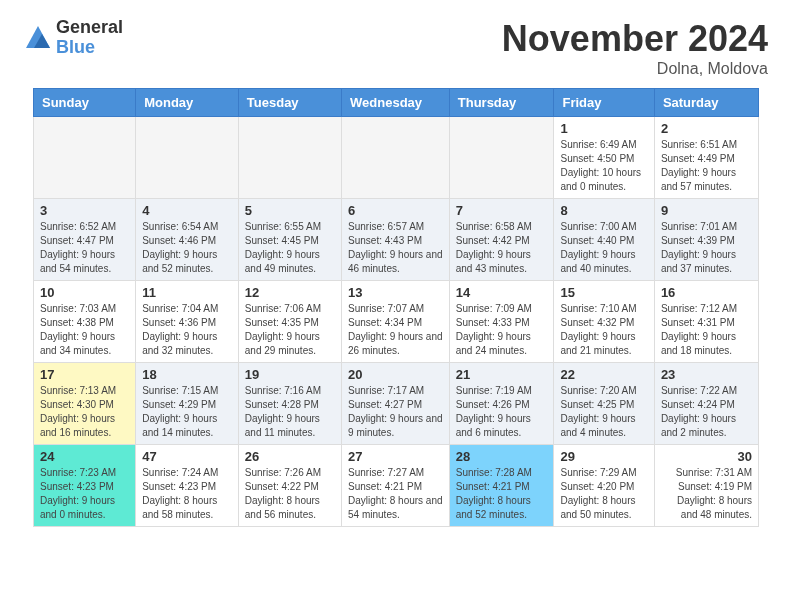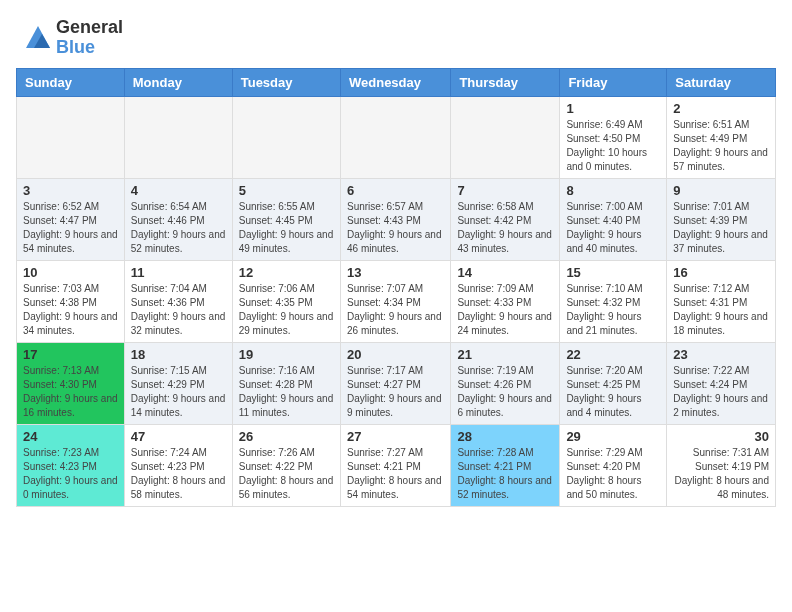--- a/index.html
+++ b/index.html
@@ -35,23 +35,27 @@
   <div class="logo">
     <svg class="logo-icon" viewBox="0 0 28 28">
       <polygon points="14,2 26,24 2,24" fill="#4a90d9"></polygon>
       <polygon points="18,10 26,24 10,24" fill="#2a6ab0"></polygon>
     </svg>
     <div class="logo-text">
       <span style="font-size:18px;font-weight:bold;color:#333;line-height:1.1;">General</span>
       <span style="font-size:18px;font-weight:bold;color:#4a90d9;line-height:1.1;">Blue</span>
     </div>
   </div>
+  <div class="title-section">
+    <div class="month-title">November 2024</div>
+    <div class="location">Dolna, Moldova</div>
+  </div>
 </div>
 
-<div style="padding: 0 8px;">
+<div style="padding: 0 25px;">
   <table class="calendar">
     <thead>
       <tr>
       <th>Sunday</th>
           <th>Monday</th>
           <th>Tuesday</th>
           <th>Wednesday</th>
           <th>Thursday</th>
           <th>Friday</th>
           <th>Saturday</th>
@@ -127,21 +131,21 @@
           <td style="background: rgb(255, 255, 255); margin-top: 16px;">
             <span class="day-num">15</span>
             <div class="day-info">Sunrise: 7:10 AM<br>Sunset: 4:32 PM<br>Daylight: 9 hours and 21 minutes.</div>
           </td>
           <td style="background: rgb(255, 255, 255);">
             <span class="day-num">16</span>
             <div class="day-info">Sunrise: 7:12 AM<br>Sunset: 4:31 PM<br>Daylight: 9 hours and 18 minutes.</div>
           </td>
         </tr>
         <tr>
-          <td style="background: #22c55e;">
+          <td style="background: #fef9c3;">
             <span class="day-num">17</span>
             <div class="day-info">Sunrise: 7:13 AM<br>Sunset: 4:30 PM<br>Daylight: 9 hours and 16 minutes.</div>
           </td>
           <td style="background: rgb(238, 242, 247);">
             <span class="day-num">18</span>
             <div class="day-info">Sunrise: 7:15 AM<br>Sunset: 4:29 PM<br>Daylight: 9 hours and 14 minutes.</div>
           </td>
           <td style="background: rgb(238, 242, 247);">
             <span class="day-num">19</span>
             <div class="day-info">Sunrise: 7:16 AM<br>Sunset: 4:28 PM<br>Daylight: 9 hours and 11 minutes.</div>

